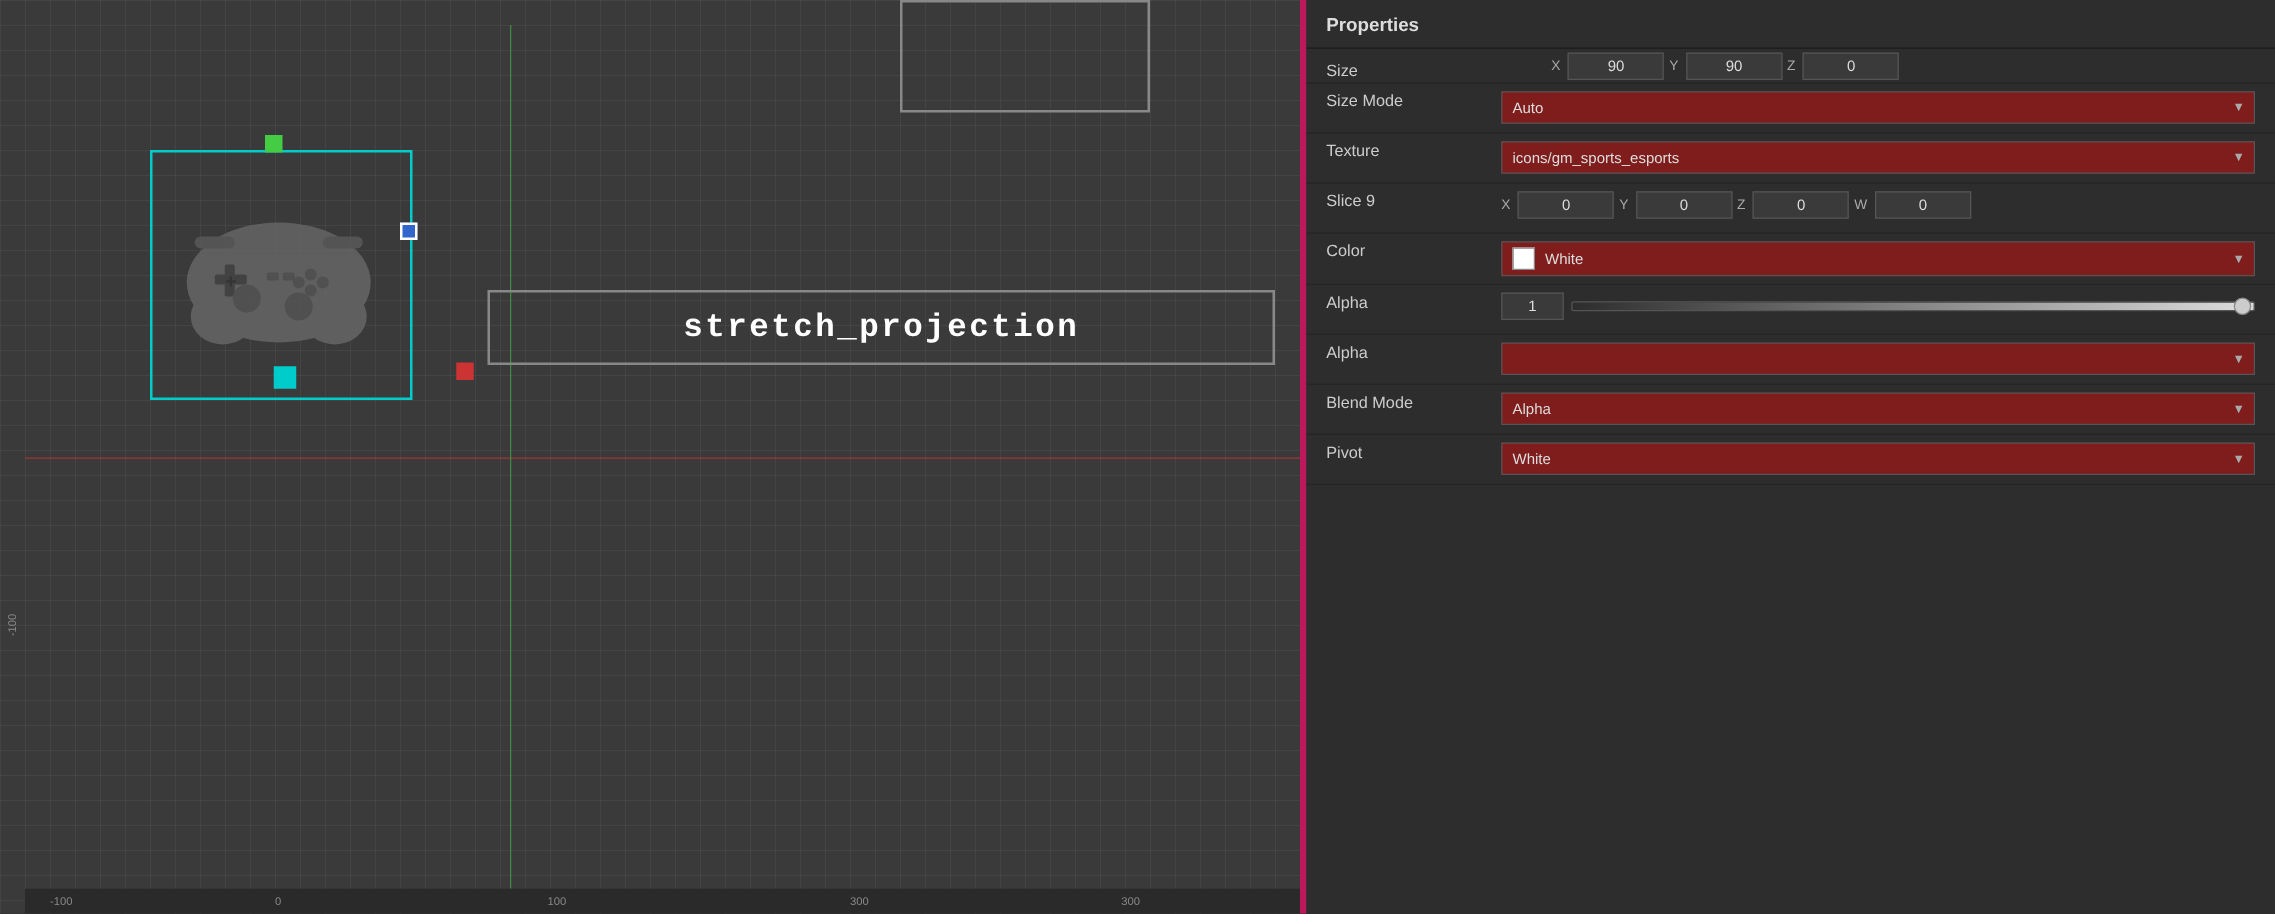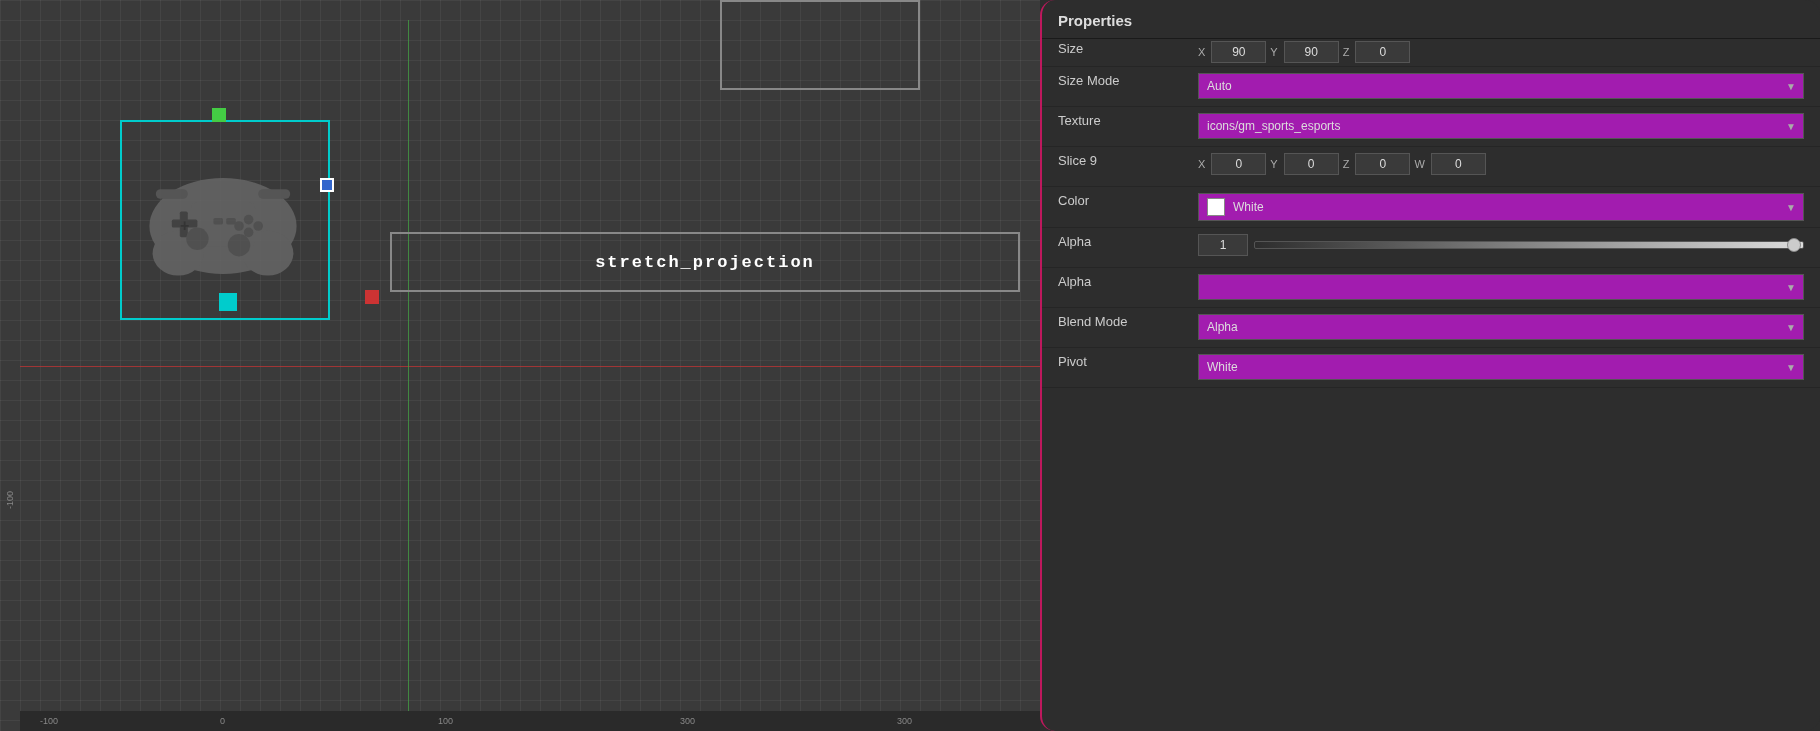--- a/index.html
+++ b/index.html
@@ -132,21 +132,21 @@
       width: 630px;
       height: 60px;
       border: 2px solid #888;
       display: flex;
       align-items: center;
       justify-content: center;
     }
 
     .stretch-text {
       font-family: 'Courier New', monospace;
-      font-size: 17px;
+      font-size: 26px;
       font-weight: bold;
       color: #ffffff;
       letter-spacing: 2px;
     }
 
     
     .top-right-box {
       position: absolute;
       top: 0px;
       right: 120px;
@@ -170,25 +170,24 @@
       font-size: 9px;
       color: #888;
       user-select: none;
     }
 
     
     .properties-panel {
       width: 780px;
       min-width: 780px;
       background: #2d2d2d;
-      border-left: 2px solid #be185d;
+      border-left: 5px solid #be185d;
       display: flex;
       flex-direction: column;
       overflow-y: auto;
-      border-radius: 15px;
     }
 
     .panel-header {
       padding: 12px 16px 8px;
       border-bottom: 1px solid #1a1a1a;
     }
 
     .panel-title {
       font-size: 15px;
       color: #dddddd;
@@ -216,21 +215,21 @@
       align-items: center;
       gap: 6px;
     }
 
     .prop-input {
       background: #3a3a3a;
       border: 1px solid #555;
       color: #ddd;
       padding: 3px 6px;
       font-size: 12px;
-      width: 55px;
+      width: 77px;
       text-align: center;
       outline: none;
     }
 
     .prop-axis-label {
       font-size: 11px;
       color: #aaa;
       margin-right: 2px;
     }
 
@@ -243,21 +242,21 @@
 
     .dropdown-chevron {
       position: absolute;
       right: 8px;
       color: #aaa;
       font-size: 10px;
       pointer-events: none;
     }
 
     .prop-dropdown-display {
-      background: #a21caf;
+      background: #7f1d1d;
       border: 1px solid #555;
       color: #ddd;
       padding: 4px 28px 4px 8px;
       font-size: 12px;
       flex: 1;
       cursor: pointer;
       display: flex;
       align-items: center;
       min-height: 26px;
     }
@@ -308,25 +307,26 @@
     .size-row-inputs {
       display: flex;
       align-items: center;
       gap: 4px;
       flex: 1;
     }
 
     
     .prop-row-partial {
       display: flex;
-      align-items: flex-start;
+      align-items: flex-end;
       padding: 2px 16px;
       border-bottom: 1px solid #252525;
       min-height: 28px;
       overflow: hidden;
+      gap: 40px;
     }
   </style>
 </head>
 <body>
 
 <div class="canvas-area">
 
   <div class="top-right-box"></div>
 
   <div class="canvas-viewport">

